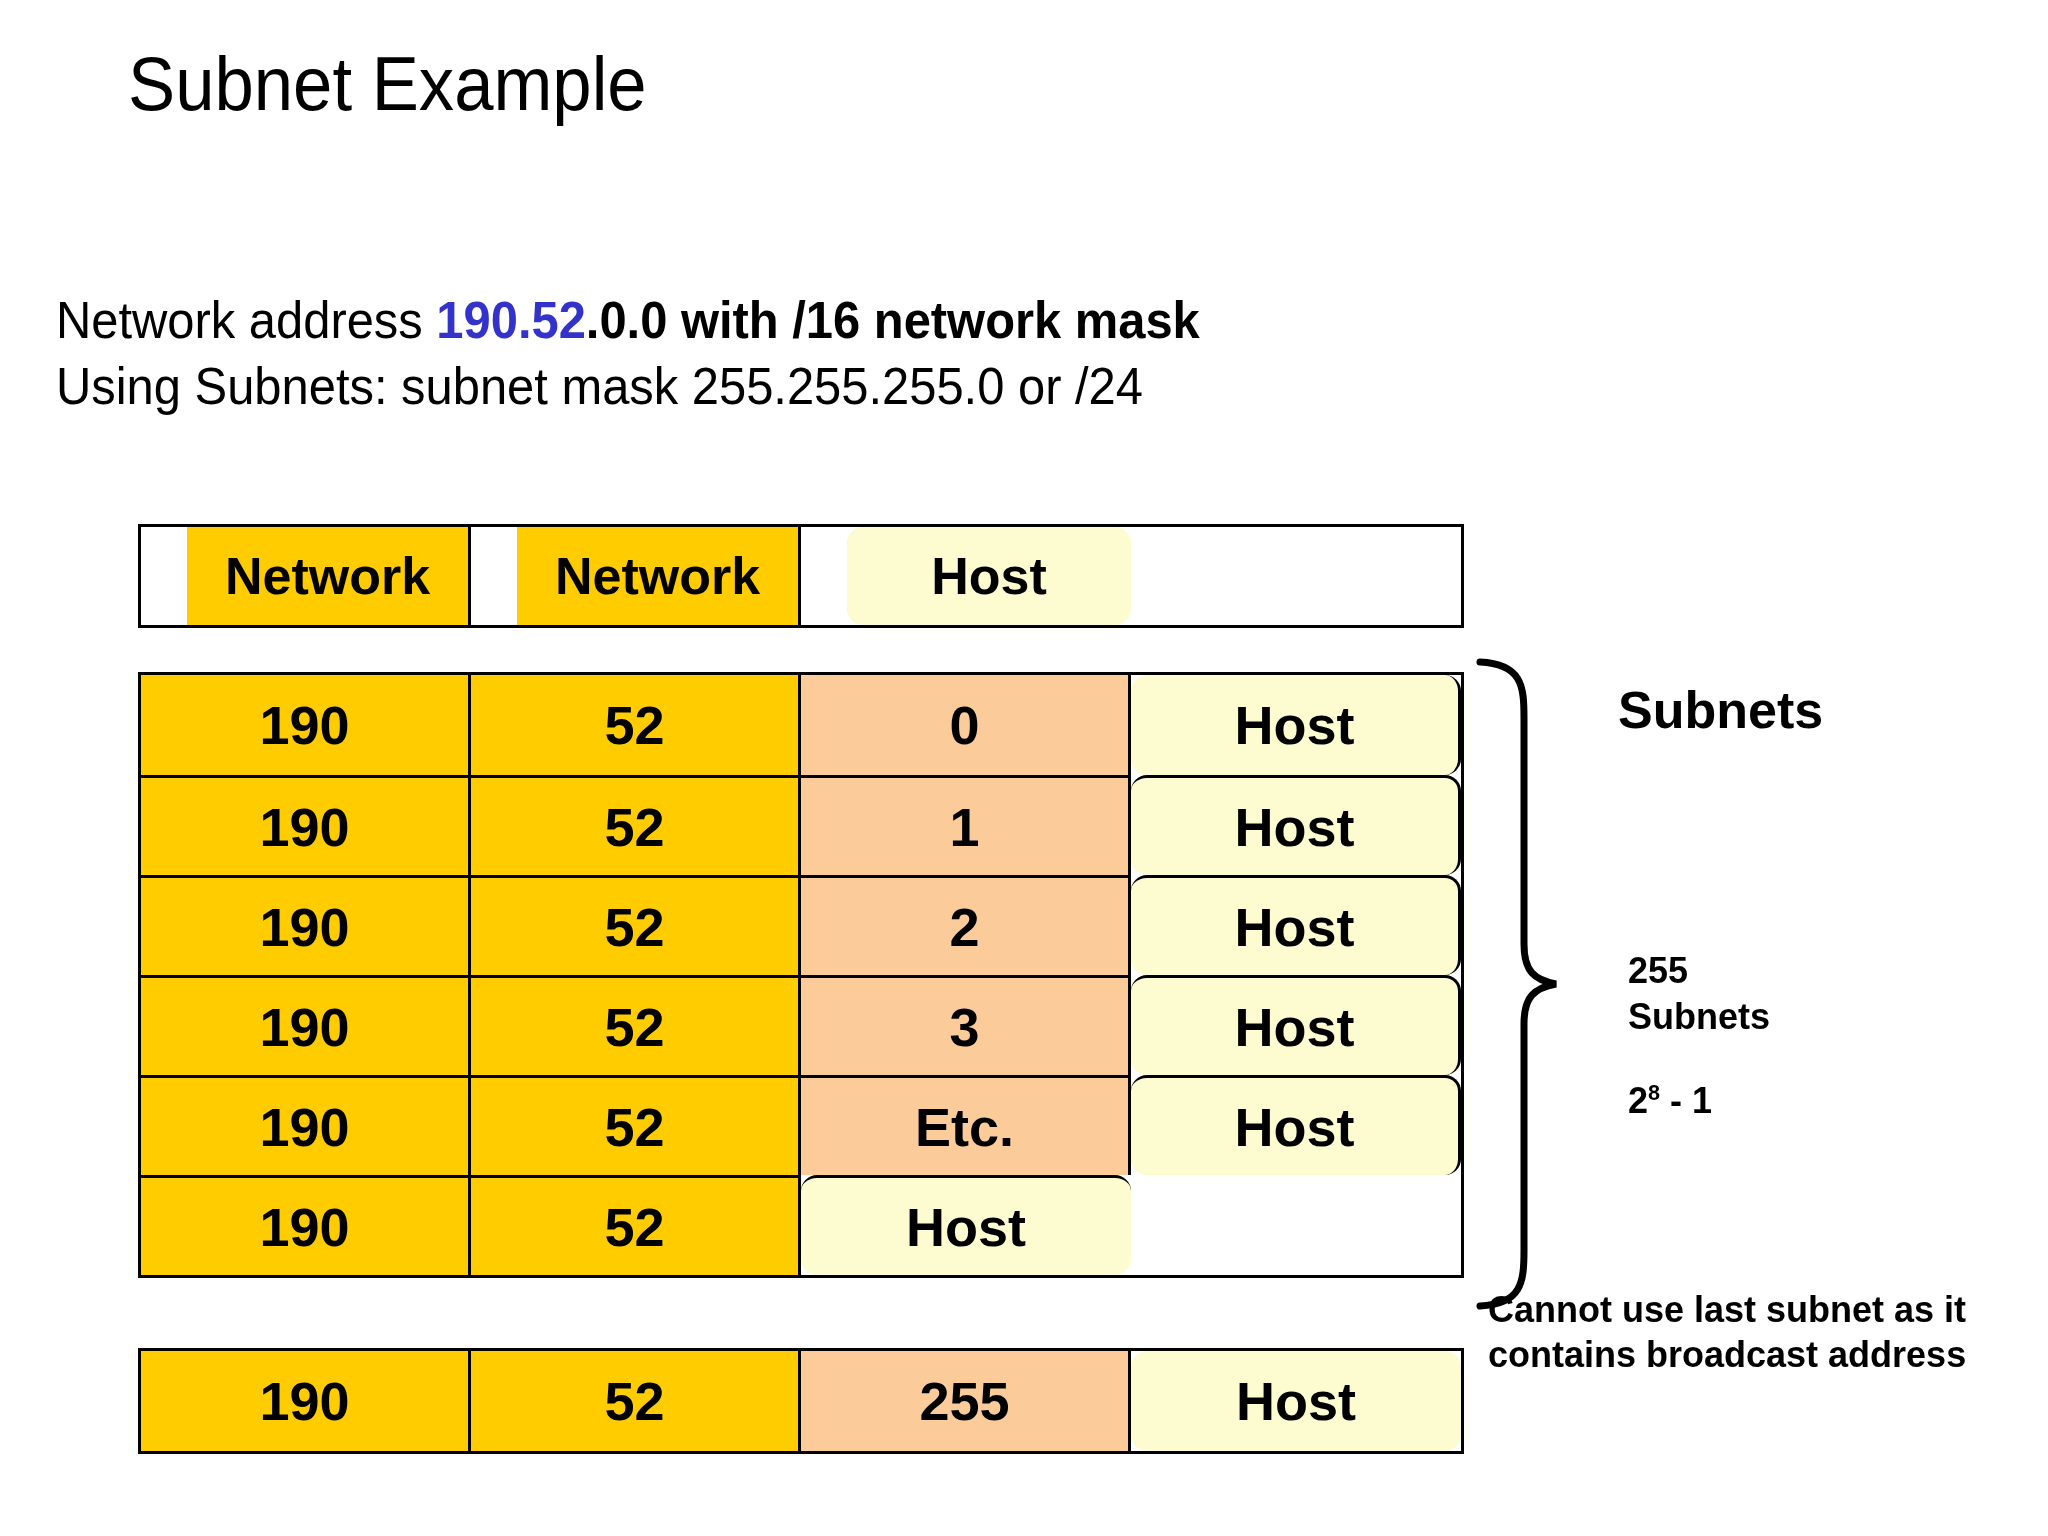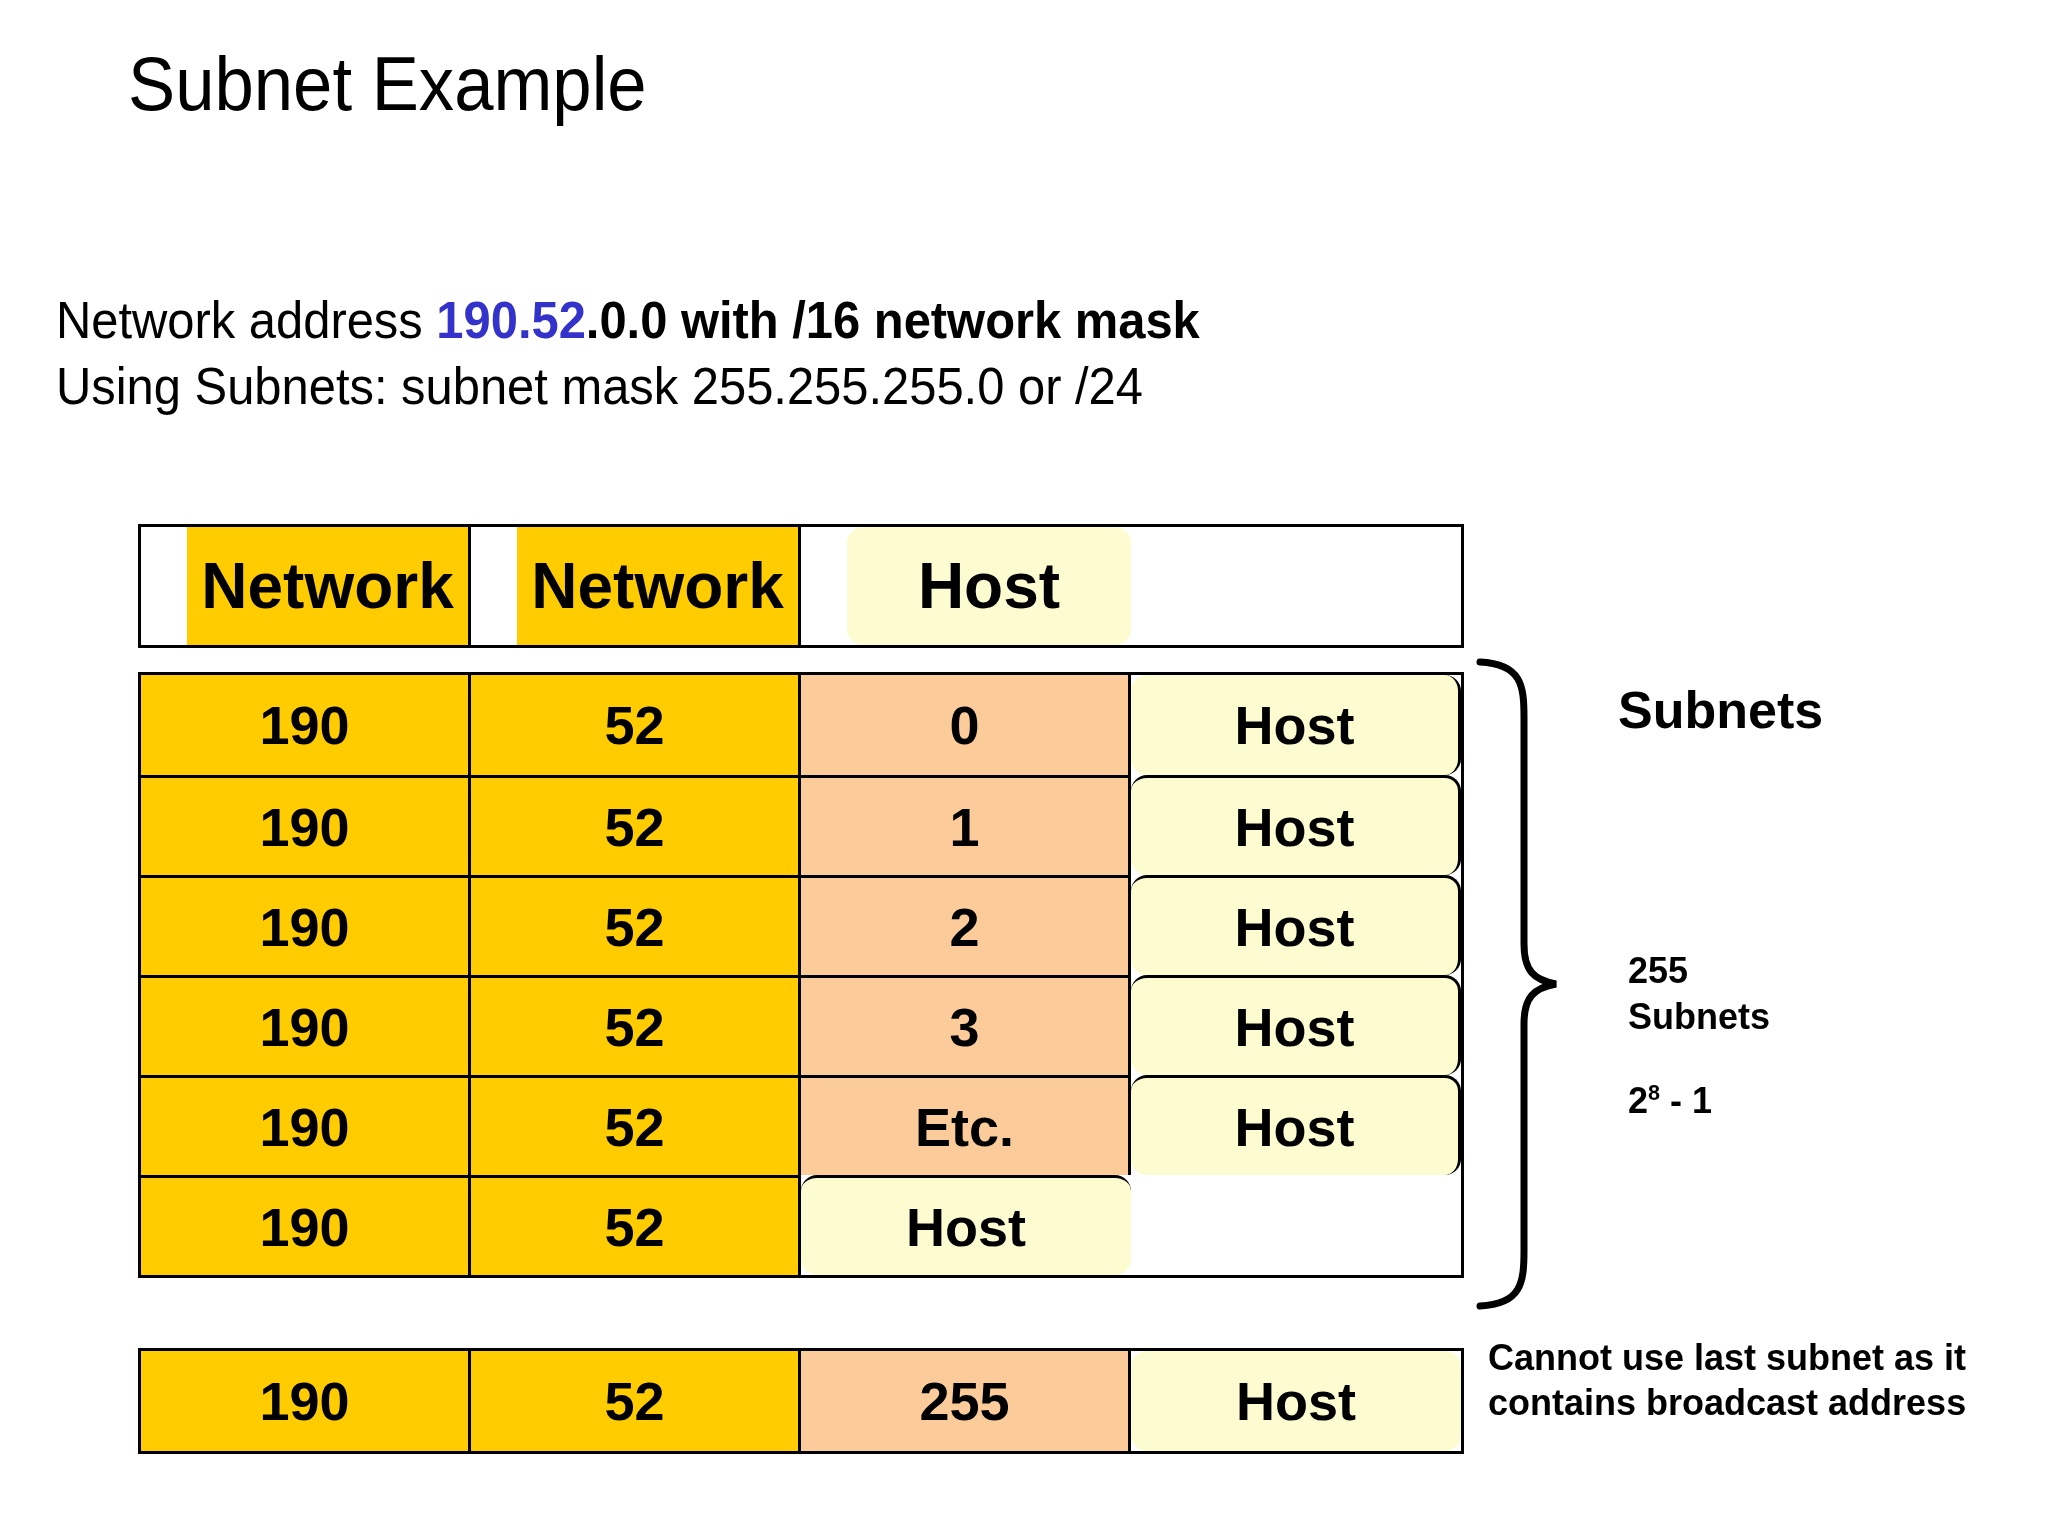--- a/index.html
+++ b/index.html
@@ -70,21 +70,21 @@
     font-stretch: condensed;
   }
   .cell:last-child { border-right: none; }
   .grid .row-sep { border-top: 3px solid #000000; }
 
   .c-net  { background: #ffcc00; }
   .c-sub  { background: #fbcc99; }
   .c-host { background: #fdfbd0; border-radius: 16px; }
 
   #header-grid { top: 524px; }
-  #header-grid .cell { height: 118px; font-size: 64px; margin-left: 46px; }
+  #header-grid .cell { height: 98px; font-size: 52px; margin-left: 46px; }
 
   #body-grid { top: 672px; }
   #last-grid { top: 1348px; }
   #last-grid .cell { height: 100px; }
 
   
   #brace {
     position: absolute;
     left: 1468px;
     top: 656px;
@@ -115,21 +115,21 @@
     font-weight: 700;
   }
   #count-exp sup {
     font-size: 0.6em;
     vertical-align: super;
     line-height: 0;
   }
   #broadcast-note {
     position: absolute;
     left: 1488px;
-    top: 1336px;
+    top: 1288px;
     width: 530px;
     font-size: 36px;
     font-weight: 700;
     line-height: 1.24;
   }
 </style>
 </head>
 <body>
 
 <div id="slide-title">Subnet Example</div>

